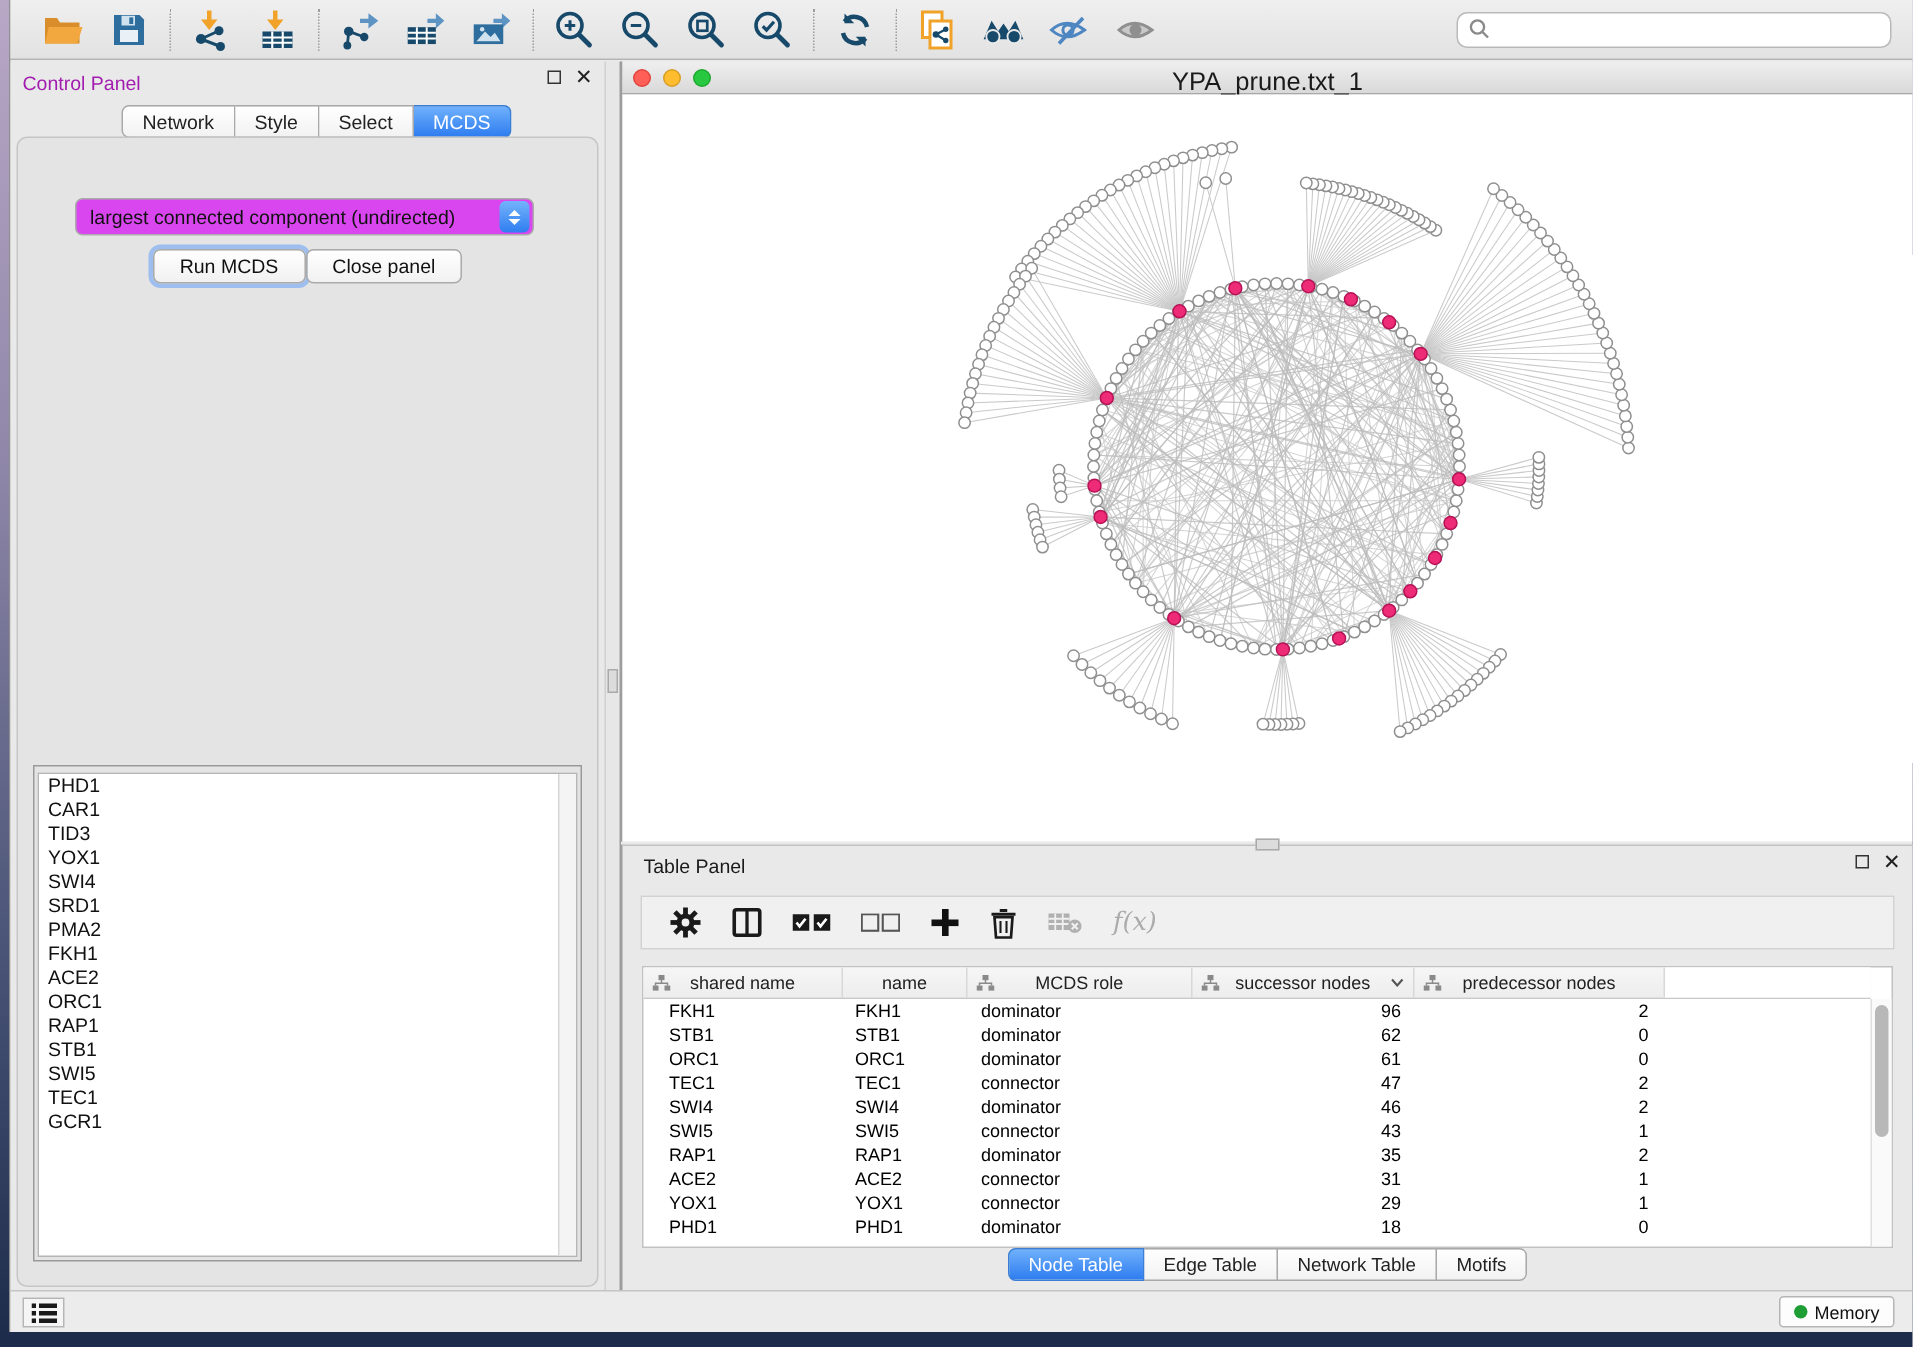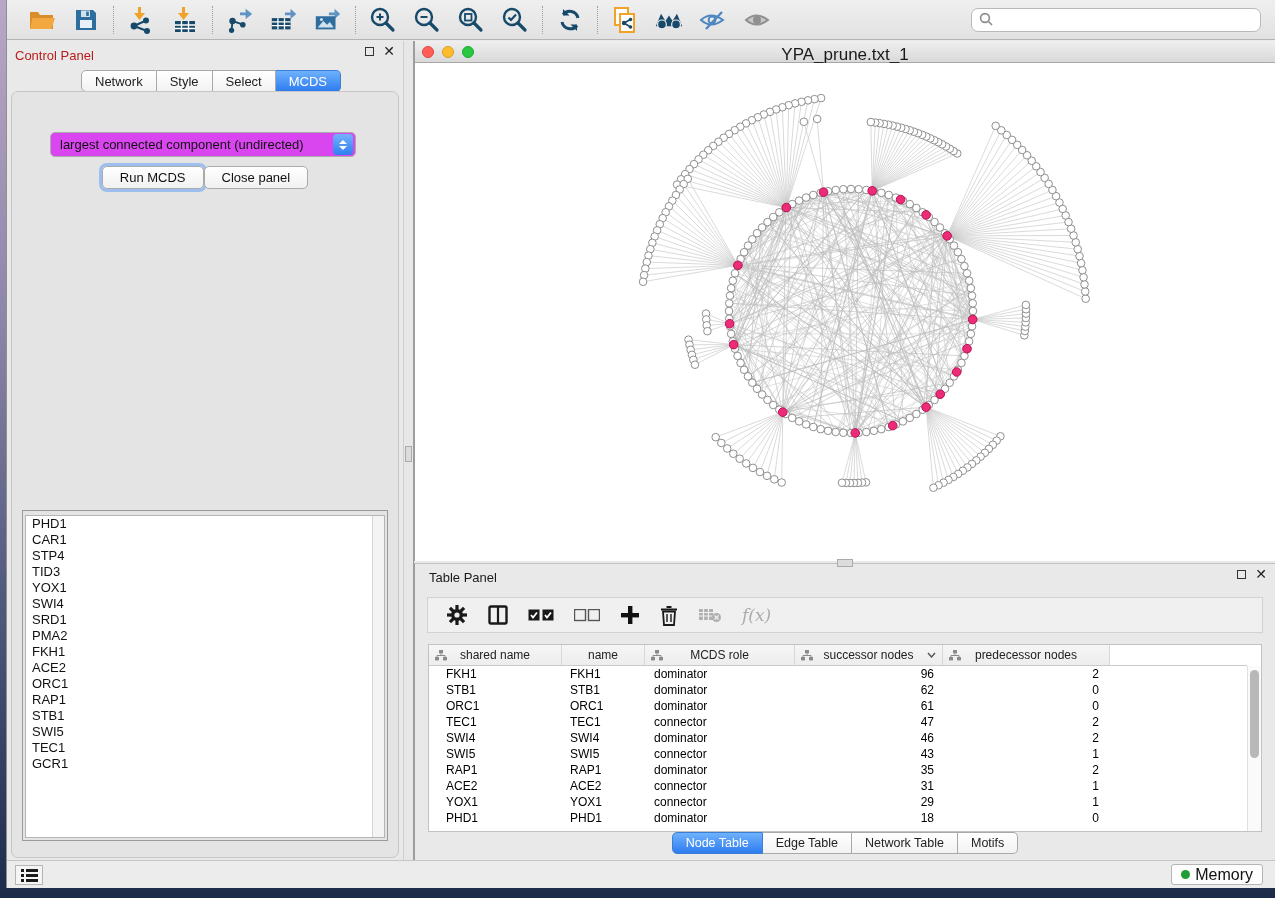--- a/index.html
+++ b/index.html
@@ -18,21 +18,21 @@
   .tb-sep { width:0; height:28px; border-left:1px dotted #9c9c9c; }
   .tb-btn { width:30px; height:30px; display:flex; align-items:center; justify-content:center; cursor:pointer; }
   .search-wrap { margin-left:auto; margin-right:6px; }
   .search-box { width:290px; height:24px; background:#fff; border:1px solid #b9b9b9; border-radius:7px;
     display:flex; align-items:center; padding:0 7px; }
   .search-box input { border:none; outline:none; flex:1; font-size:12px; background:transparent; }
   .search-glyph { stroke:#8a8a8a; fill:none; stroke-width:1.6; }
 
   
   .control-panel { position:absolute; left:0; top:41px; width:396px; bottom:28px; background:#e9e9e9; }
-  .cp-header { position:absolute; left:8px; top:7px; font-size:13px; color:#b91c1c; }
+  .cp-header { position:absolute; left:8px; top:7px; font-size:13px; color:#a21caf; }
   .panel-icons { position:absolute; right:8px; top:6px; display:flex; gap:9px; align-items:center; }
   .float-ico { width:9px; height:9px; border:1.5px solid #333; display:inline-block; }
   .close-ico { font-size:14px; font-weight:bold; color:#222; line-height:9px; }
 
   .seg-tabs { position:absolute; left:74px; top:29px; display:flex; height:22px; }
   .seg-tab { border:1px solid #a9a9a9; border-left-width:0; background:linear-gradient(180deg,#ffffff,#f2f2f2);
     font-size:13px; color:#222; display:flex; align-items:center; justify-content:center; padding:0 13px; cursor:pointer; }
   .seg-tab:first-child { border-left-width:1px; border-radius:5px 0 0 5px; }
   .seg-tab:last-child { border-radius:0 5px 5px 0; }
   .seg-tab.sel { background:linear-gradient(180deg,#6fb1fc,#2e7cf0); color:#fff; border-color:#3a7fd5; }
@@ -96,21 +96,21 @@
   .grid-thumb { position:absolute; left:2px; right:2px; top:4px; height:88px; background:#b8b8b8; border-radius:5px; }
 
   .tp-tabs { position:absolute; left:0; right:0; bottom:6px; display:flex; justify-content:center; }
   .tp-tabs .seg-tab { font-size:12.5px; height:22px; }
 
   
   .statusbar { position:absolute; left:0; right:0; bottom:0; height:28px; background:#ececec; border-top:1px solid #c4c4c4; }
   .menu-btn { position:absolute; left:8px; top:4px; width:28px; height:20px; background:#f5f5f5; border:1px solid #b5b5b5;
     display:flex; align-items:center; justify-content:center; cursor:pointer; }
   .memory-btn { position:absolute; right:12px; top:3px; height:21px; background:#fdfdfd; border:1px solid #b5b5b5; border-radius:3px;
-    display:flex; align-items:center; gap:5px; padding:0 9px; font-size:16px; color:#111; cursor:pointer; }
+    display:flex; align-items:center; gap:5px; padding:0 9px; font-size:12px; color:#111; cursor:pointer; }
   .mem-dot { width:9px; height:9px; border-radius:50%; background:#1f9e35; }
 
   .icon-svg { display:block; }
 </style>
 </head>
 <body>
 
 <div class="app">
 
   <div class="toolbar">
@@ -285,21 +285,20 @@
       <div class="btn-row">
         <button class="push-btn focused">Run MCDS</button>
         <button class="push-btn">Close panel</button>
       </div>
       <div class="mcds-fieldset">
         <div class="mcds-legend">MCDS result (17 nodes)</div>
         <div class="mcds-list" id="mcds-list">
           <div class="mcds-scroll"></div>
         <div class="mcds-item">PHD1</div>
             <div class="mcds-item">CAR1</div>
-            <div class="mcds-item">STP4</div>
             <div class="mcds-item">TID3</div>
             <div class="mcds-item">YOX1</div>
             <div class="mcds-item">SWI4</div>
             <div class="mcds-item">SRD1</div>
             <div class="mcds-item">PMA2</div>
             <div class="mcds-item">FKH1</div>
             <div class="mcds-item">ACE2</div>
             <div class="mcds-item">ORC1</div>
             <div class="mcds-item">RAP1</div>
             <div class="mcds-item">STB1</div>

